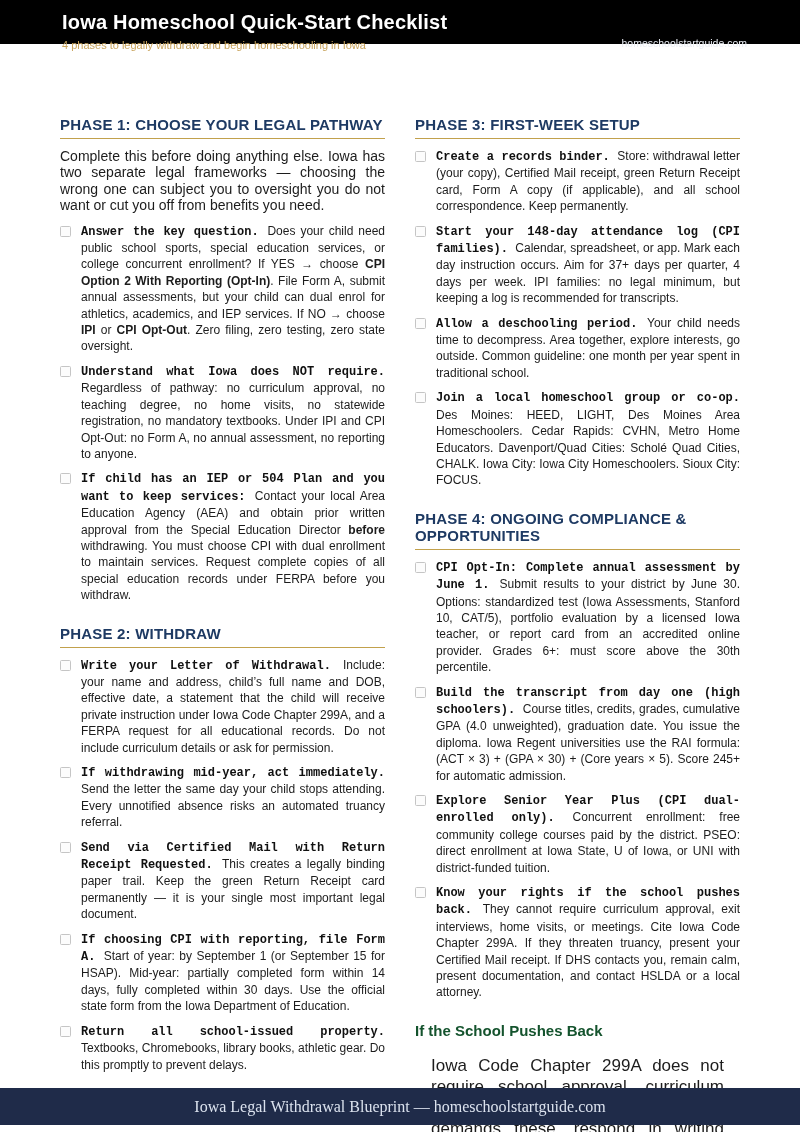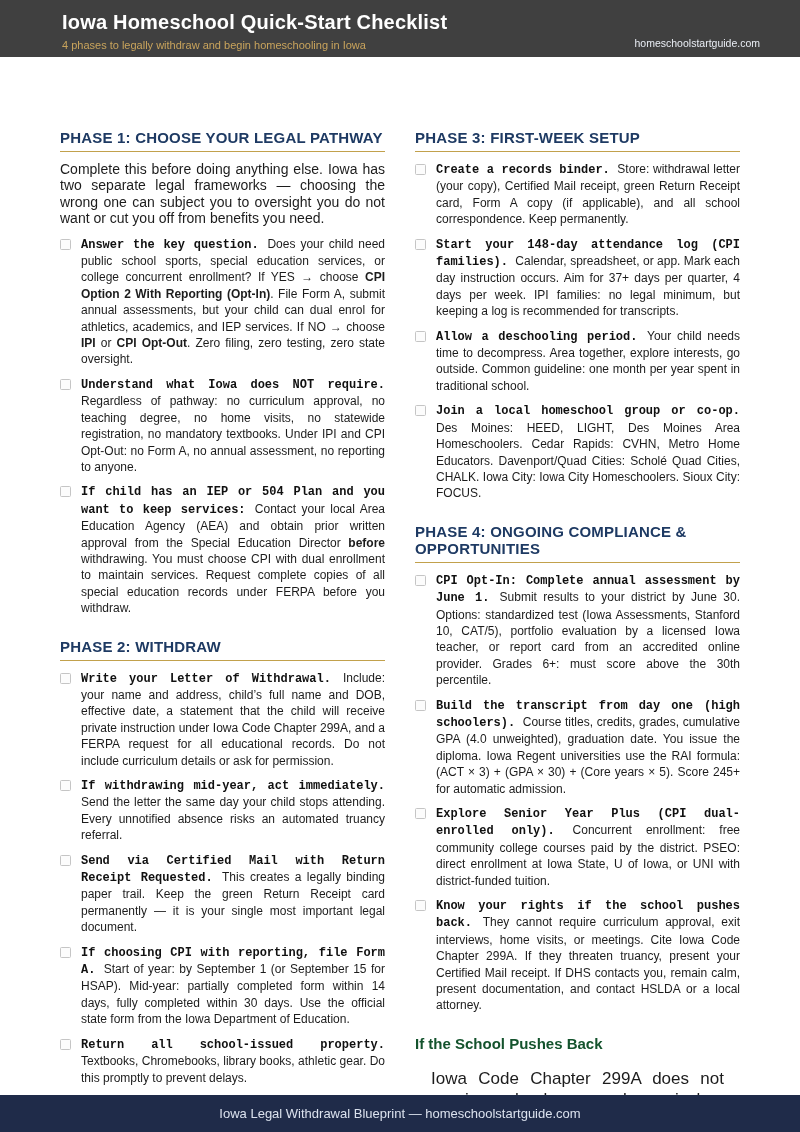--- a/index.html
+++ b/index.html
@@ -2,23 +2,23 @@
 <html><head>
 <meta charset="utf-8">
 <style>
   html,body{margin:0;padding:0;}
   body{
     width:800px;height:1132px;position:relative;background:#ffffff;
     font-family:"Liberation Sans",sans-serif;color:#1c1c1c;overflow:hidden;
   }
   
   .header{
-    background:#404040;height:57px;box-sizing:border-box;
+    background:#000000;height:44px;box-sizing:border-box;
     display:flex;justify-content:space-between;align-items:flex-start;
-    padding:11px 40px 0 62px;
+    padding:11px 53px 0 62px;
   }
   .h-title{font-size:20px;font-weight:700;color:#ffffff;letter-spacing:.2px;}
   .h-sub{font-size:11px;color:#c9a45c;margin-top:5px;}
   .h-site{font-size:10.5px;color:#e9edf4;margin-top:26px;}
   
   main{display:flex;gap:30px;padding:72px 60px 0 60px;box-sizing:border-box;}
   .col{flex:1;min-width:0;}
   .section{margin-bottom:21px;}
   h2.phase{font-size:15px;font-weight:700;color:#1e3a63;margin:0 0 5px 0;letter-spacing:.2px;}
   .rule{border-bottom:1.5px solid #c2a14c;margin-bottom:9px;}
@@ -34,23 +34,23 @@
   .lead{font-weight:700;color:#101010;font-family:Liberation Mono, monospace;}
   .item b,.note b{font-weight:700;}
   
   .pushback-title{font-size:15px;font-weight:700;color:#14532d;margin:14px 0 3px 0;}
   .pushback-body{font-size:17px;line-height:21px;text-align:justify;margin:16px;}
   .note-rule{border-bottom:2px solid #c2a14c;margin:17px 0 15px 0;}
   .note{font-size:11.5px;line-height:16.2px;text-align:justify;color:#8b99ad;margin:0;}
   .note b{color:#8b99ad;}
   
   footer{
-    position:absolute;left:0;right:0;bottom:0;height:37px;background:#1f2b49;
+    position:absolute;left:0;right:0;bottom:7px;height:37px;background:#1f2b49;
     display:flex;align-items:center;justify-content:center;
-    font-size:13px;color:#dbe2ee;z-index:5;
+    font-size:16px;color:#dbe2ee;z-index:5;font-family:Liberation Serif, serif;
   }
 </style>
 </head>
 <body>
 
 <header class="header">
   <div>
     <div class="h-title">Iowa Homeschool Quick-Start Checklist</div>
     <div class="h-sub">4 phases to legally withdraw and begin homeschooling in Iowa</div>
   </div>

